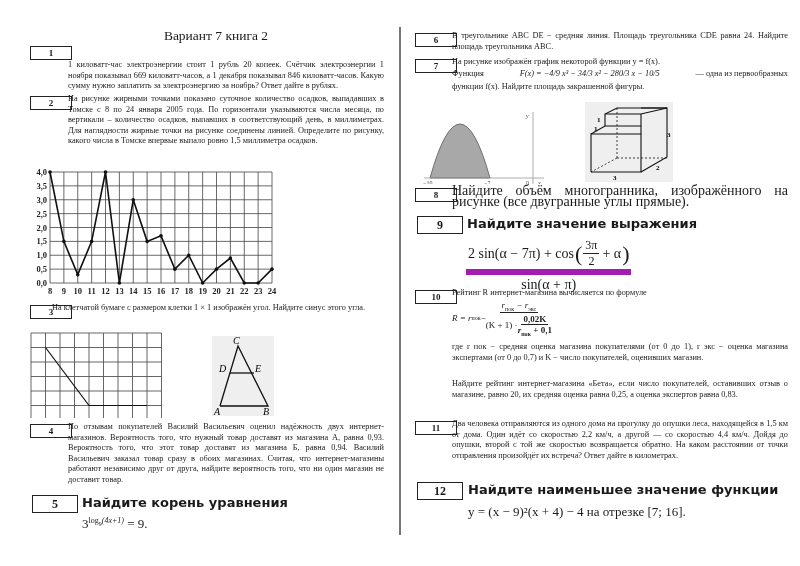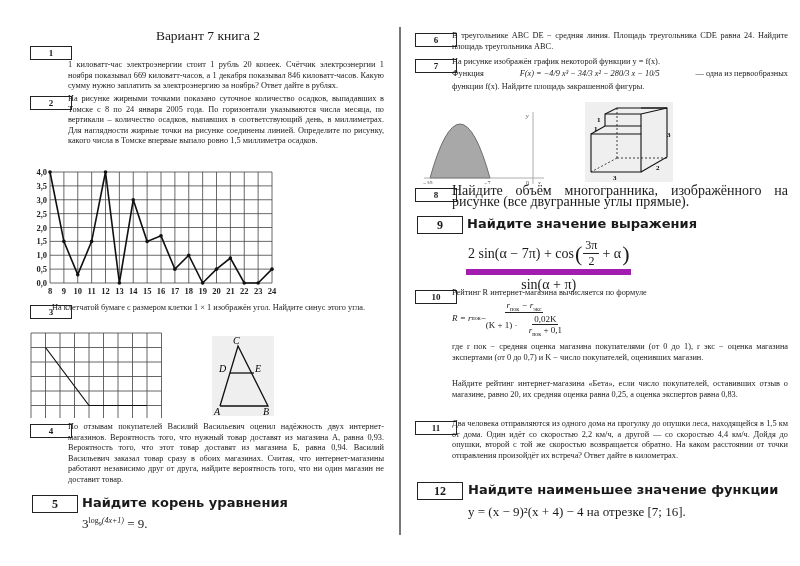--- a/index.html
+++ b/index.html
@@ -1,18 +1,18 @@
 <!DOCTYPE html>
 <html><head>
 <meta charset="utf-8">
 <style>
   html,body{margin:0;padding:0;background:#fff;}
   body{width:800px;height:566px;position:relative;overflow:hidden;font-family:"Liberation Serif","DejaVu Serif",serif;color:#1a1a1a;}
   .abs{position:absolute;}
-  .title{left:8px;width:400px;top:28px;text-align:center;font-size:13.5px;}
+  .title{left:16px;width:400px;top:28px;text-align:center;font-size:13.5px;}
   .num{position:absolute;border:1.2px solid #222;background:#fff;text-align:center;font-size:9px;font-weight:bold;line-height:12px;height:12px;width:40px;}
   .num.big{height:16px;line-height:16px;width:44px;font-size:12px;border-width:1.5px;}
   .txt{position:absolute;font-size:8.3px;line-height:10.6px;text-align:justify;}
   .hd{position:absolute;font-family:"DejaVu Sans","Liberation Sans",sans-serif;font-weight:bold;font-size:13px;}
   .math{position:absolute;font-family:"Liberation Serif","DejaVu Serif",serif;}
   i{font-style:italic;}
   .divider{left:399px;top:27px;width:2px;height:508px;background:#777;}
   .frac{display:inline-flex;flex-direction:column;align-items:center;vertical-align:middle;}
   .frac .n{border-bottom:1px solid #222;padding:0 2px;text-align:right;}
   .frac .d{padding:0 2px;}
@@ -214,21 +214,21 @@
 <div class="num" style="left:415px;top:290px;">10</div>
 <div class="txt" style="left:452px;top:288px;width:336px;">Рейтинг R интернет-магазина вычисляется по формуле</div>
 <div class="math" style="left:452px;top:300px;font-size:9px;display:flex;align-items:center;">
   <i>R = r</i>
     <sub style="font-size:6px;">пок</sub>
   <span> − </span>
   <span style="display:inline-flex;flex-direction:column;align-items:center;">
     <span style="border-bottom:1px solid #222;padding:0 2px;"><i>r</i><sub style="font-size:6px;">пок</sub><i> − r</i><sub style="font-size:6px;">экс</sub></span>
     <span style="display:flex;align-items:center;padding-top:1px;">
       <span>(K + 1) ·</span>
-      <span style="display:inline-flex;flex-direction:column;align-items:center;margin-left:11px;">
+      <span style="display:inline-flex;flex-direction:column;align-items:center;margin-left:0;font-weight:bold;">
         <span style="border-bottom:1px solid #222;padding:0 2px;">0,02K</span>
         <span><i>r</i><sub style="font-size:6px;">пок</sub><span> + 0,1</span></span>
       </span>
     </span>
   </span>
 </div>
 <div class="txt" style="left:452px;top:342px;width:336px;">где r пок − средняя оценка магазина покупателями (от 0 до 1), r экс − оценка магазина экспертами (от 0 до 0,7) и K − число покупателей, оценивших магазин.</div>
 <div class="txt" style="left:452px;top:379px;width:336px;">Найдите рейтинг интернет-магазина «Бета», если число покупателей, оставивших отзыв о магазине, равно 20, их средняя оценка равна 0,25, а оценка экспертов равна 0,83.</div>
 
 <div class="num" style="left:415px;top:421px;">11</div>

